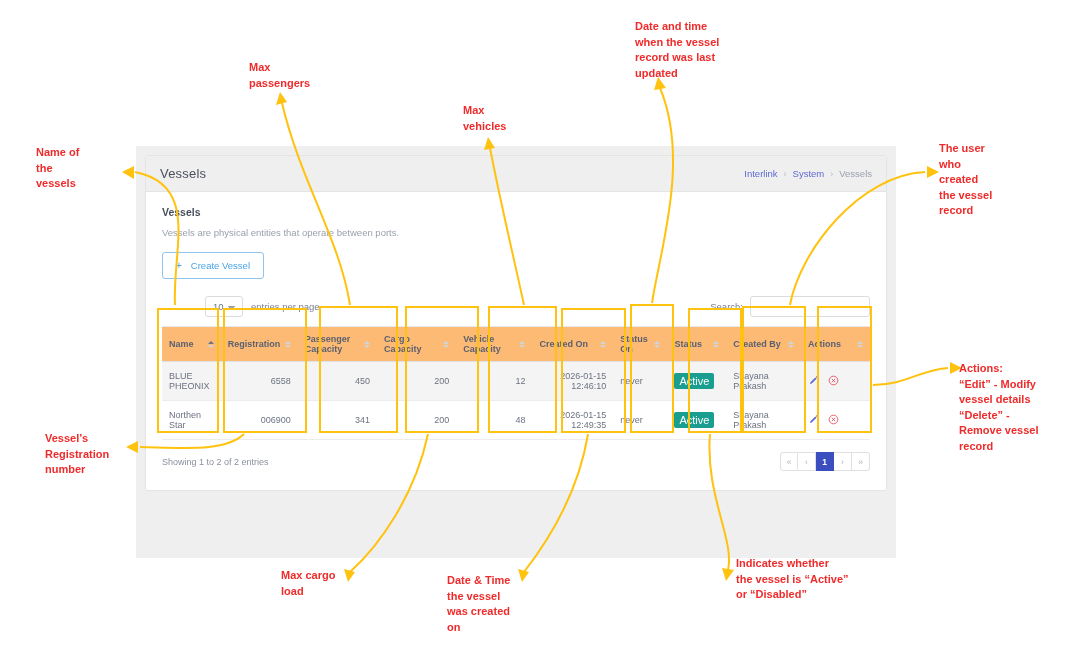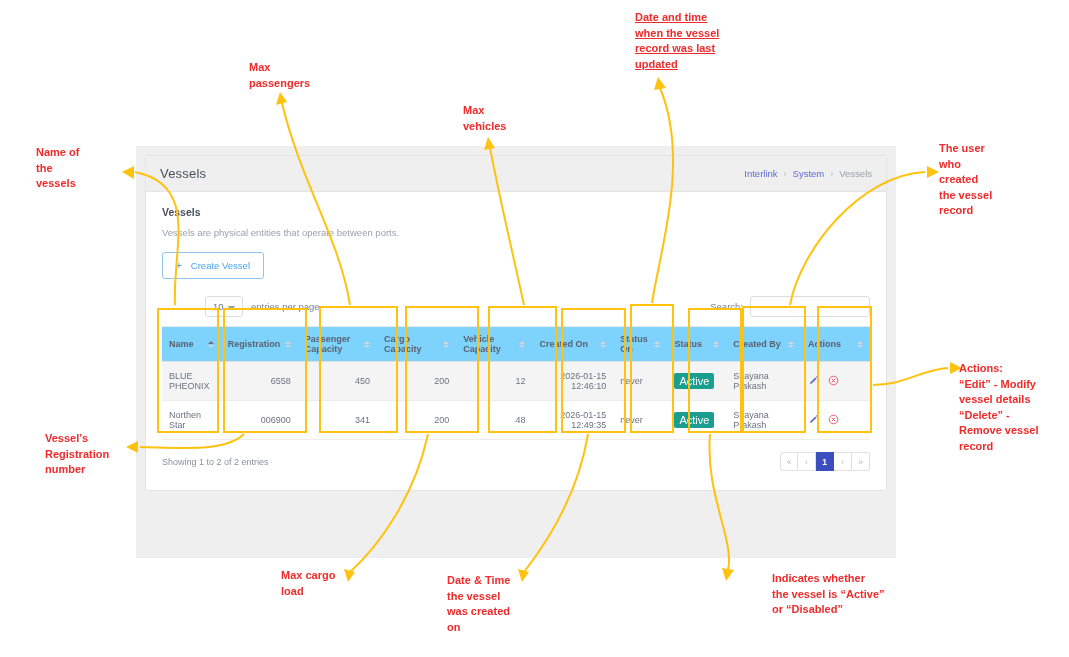--- a/index.html
+++ b/index.html
@@ -69,21 +69,21 @@
     font-size:9.5px;padding:2px 6px;box-sizing:border-box;
     font-family:"Liberation Sans", sans-serif;color:#4a4f5c;outline:none;
   }
 
   
   #vessels-table{border-collapse:collapse;width:100%;table-layout:fixed;}
   #vessels-table th{
     font-size:9px;color:#5a6070;font-weight:bold;text-align:left;
     padding:7px 7px;vertical-align:middle;
     border-top:1px solid #e9e9e9;border-bottom:1px solid #e0e0e0;
-    position:relative;background:#7dd3fc;
+    position:relative;background:#fdba74;
   }
   #vessels-table th .th-inner{display:flex;align-items:center;justify-content:space-between;gap:3px;}
   .sort-icon{display:inline-flex;flex-direction:column;gap:1px;flex:0 0 auto;}
   .sort-icon i{display:block;width:0;height:0;border-left:3px solid transparent;border-right:3px solid transparent;}
   .sort-icon i.up{border-bottom:3.5px solid #d0d3da;}
   .sort-icon i.down{border-top:3.5px solid #d0d3da;}
   .sort-icon.active i.up{border-bottom-color:#6b7280;}
 
   #vessels-table td{
     font-size:9px;color:#6b7280;padding:9px 7px;vertical-align:middle;
@@ -389,21 +389,21 @@
   <polygon class="arrow-head" points="722,568 726,581 734,570"></polygon>
 </svg>
 
 <div class="anno" style="left:36px;top:145px;width:90px;">Name of
 the
 vessels</div>
 <div class="anno" style="left:249px;top:60px;width:110px;">Max
 passengers</div>
 <div class="anno" style="left:463px;top:103px;width:90px;">Max
 vehicles</div>
-<div class="anno" style="left:635px;top:10px;width:115px;text-decoration:underline;">Date and time
+<div class="anno" style="left:635px;top:19px;width:115px;">Date and time
 when the vessel
 record was last
 updated</div>
 <div class="anno" style="left:939px;top:141px;width:110px;">The user
 who
 created
 the vessel
 record</div>
 <div class="anno" style="left:959px;top:361px;width:110px;">Actions:
 “Edit” - Modify
@@ -413,15 +413,15 @@
 record</div>
 <div class="anno" style="left:45px;top:431px;width:100px;">Vessel’s
 Registration
 number</div>
 <div class="anno" style="left:281px;top:568px;width:100px;">Max cargo
 load</div>
 <div class="anno" style="left:447px;top:573px;width:95px;">Date &amp; Time
 the vessel
 was created
 on</div>
-<div class="anno" style="left:736px;top:571px;width:150px;margin-left:36px;">Indicates whether
+<div class="anno" style="left:736px;top:556px;width:150px;">Indicates whether
 the vessel is “Active”
 or “Disabled”</div>
 
 </body></html>

